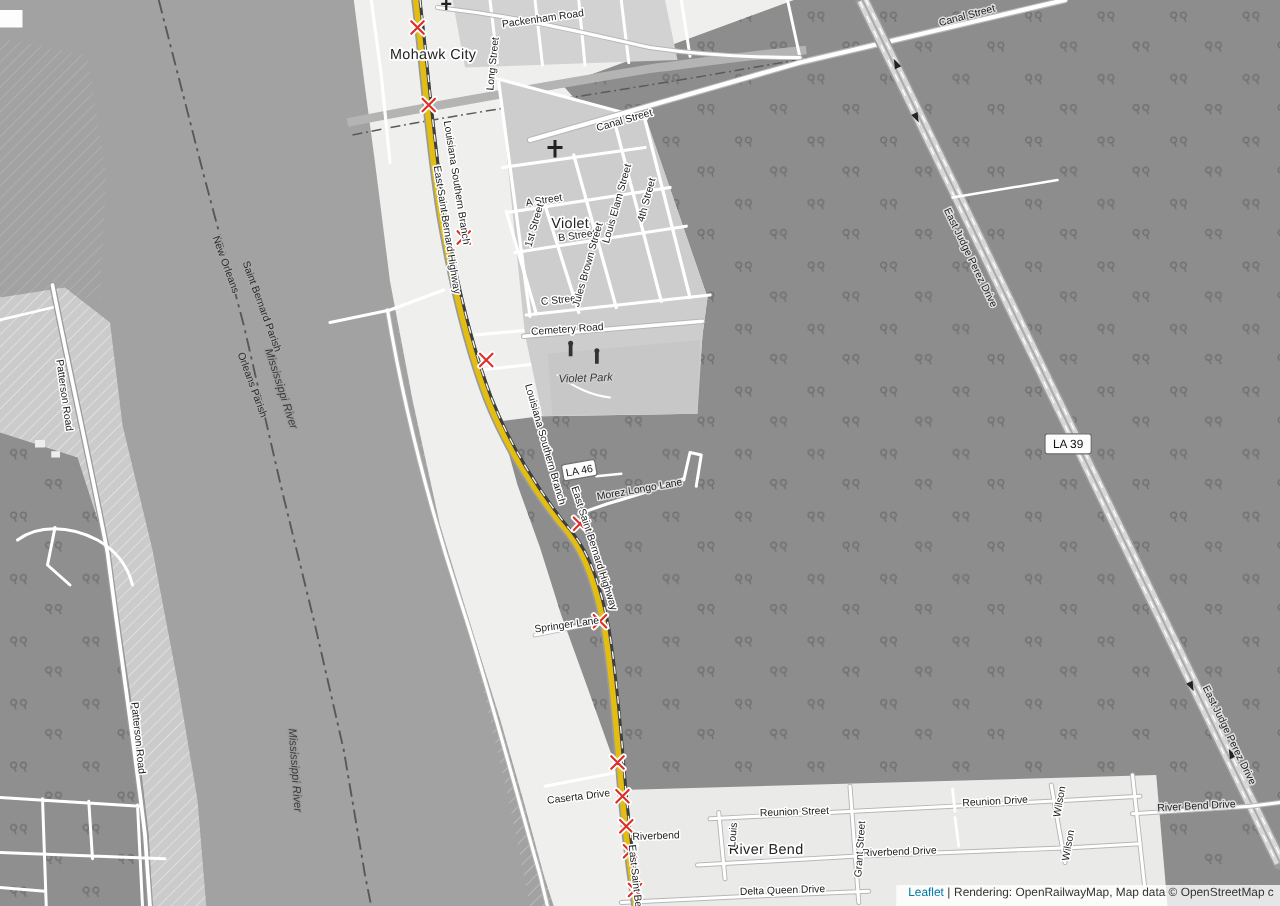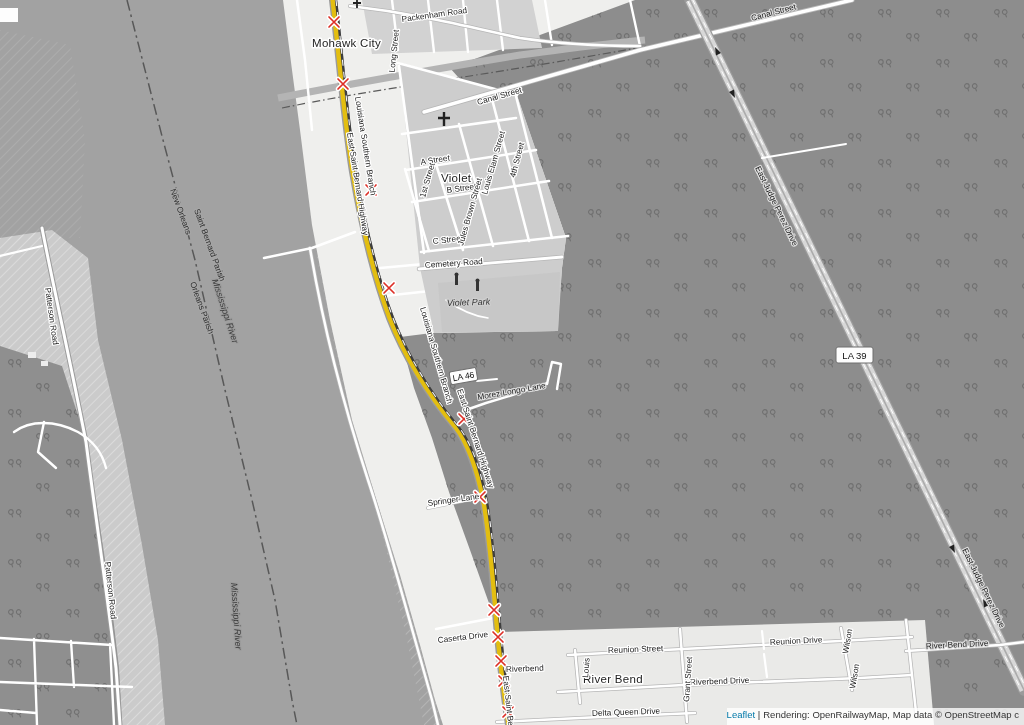--- a/index.html
+++ b/index.html
@@ -22,21 +22,21 @@
        paint-order:stroke;stroke:#ffffff;stroke-width:2.4px;stroke-linejoin:round;}
   .l8{font-size:8.3px}
   .l9{font-size:9px}
   .place{font-size:11.5px;fill:#232323;stroke-width:3px;letter-spacing:.3px}
   .ital{font-style:italic}
   .parkl{fill:#3c3c3c;stroke:#cfcfcf}
   .wet{stroke:#dedede}
   .shield rect{fill:#fdfdfd;stroke:#6f6f6f;stroke-width:1}
   .shield text{font-size:8.5px;stroke:none;fill:#111;text-anchor:middle}
   
-  #attrib{position:absolute;right:0;bottom:0;height:13px;padding:1px 5px 3px 0;
+  #attrib{position:absolute;right:0;bottom:0;height:13px;padding:1px 5px 3px 10px;
           background:rgba(255,255,255,.78);font-size:9.5px;color:#333;white-space:nowrap;line-height:11px}
   #attrib a{color:var(--link_blue,#0078a8);text-decoration:none;cursor:pointer}
 </style>
 </head>
 <body>
 
 <div id="map">
 <svg width="1024" height="725" viewBox="0 0 1024 725">
   <defs>
     <pattern id="scrub" width="58" height="50" patternUnits="userSpaceOnUse">

